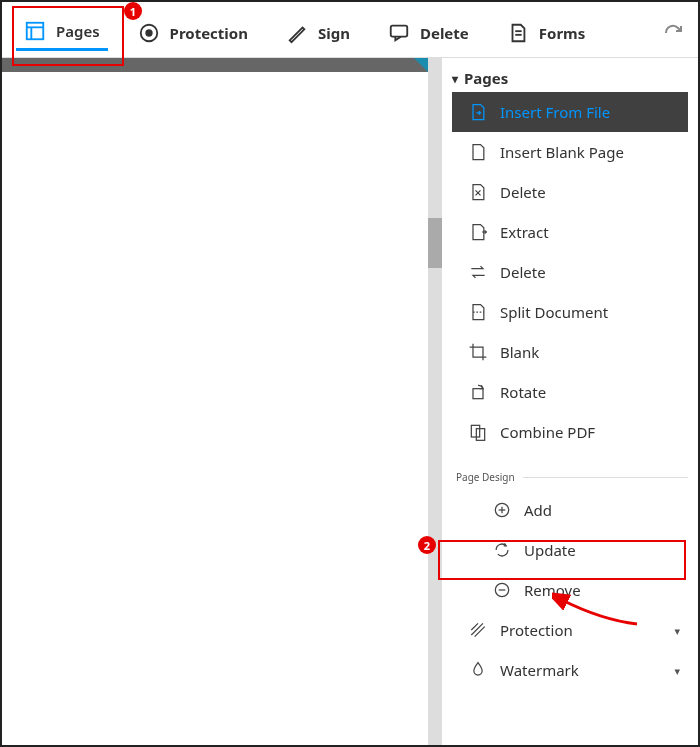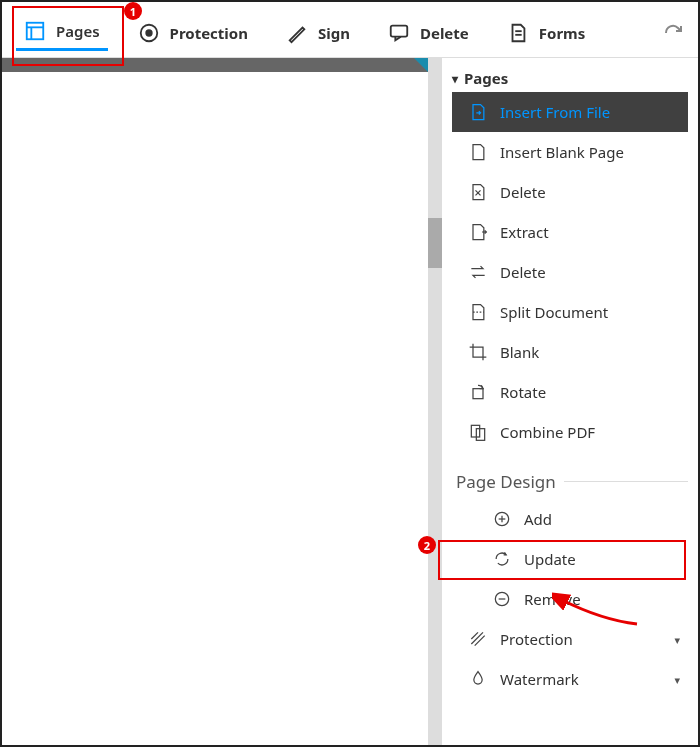--- a/index.html
+++ b/index.html
@@ -74,21 +74,21 @@
     display: flex;
     align-items: center;
     gap: 12px;
     padding: 10px 8px 10px 16px;
     cursor: pointer;
   }
   .item svg { width: 20px; height: 20px; flex-shrink: 0; stroke:#444; fill:none; stroke-width:1.5;}
   .item.sel { background: #404040; color: #0095ff; }
   .item.sel svg { stroke: #0095ff; }
   .section-label {
-    font-size: 17px; color:#555;
+    font-size: 10px; color:#555;
     padding: 18px 0 6px 4px;
     display:flex; align-items:center; gap:8px;
   }
   .section-label .line { flex:1; height:1px; background:#ddd;}
   .sub { padding-left: 40px; }
   .caret-r { margin-left:auto; font-size:11px; color:#555;}
   .caret-d { margin-left:auto; font-size:11px; color:#555;}
   
   .callout1 {
     position:absolute;

